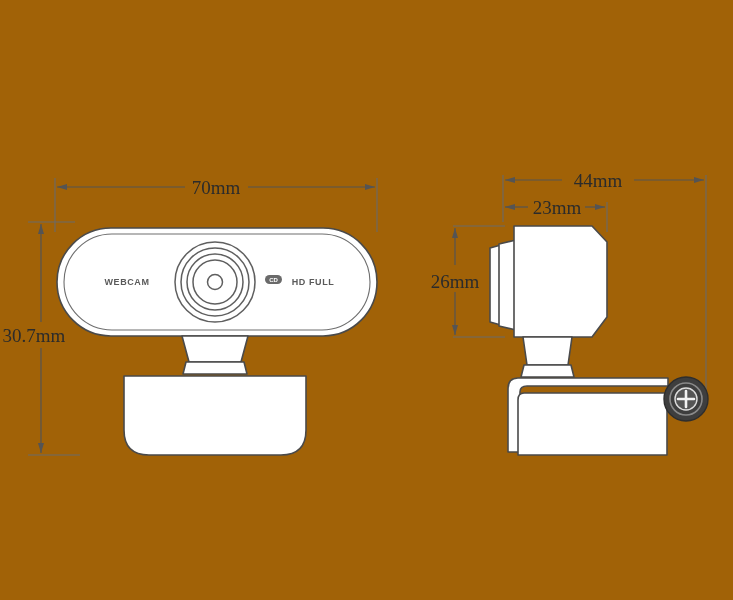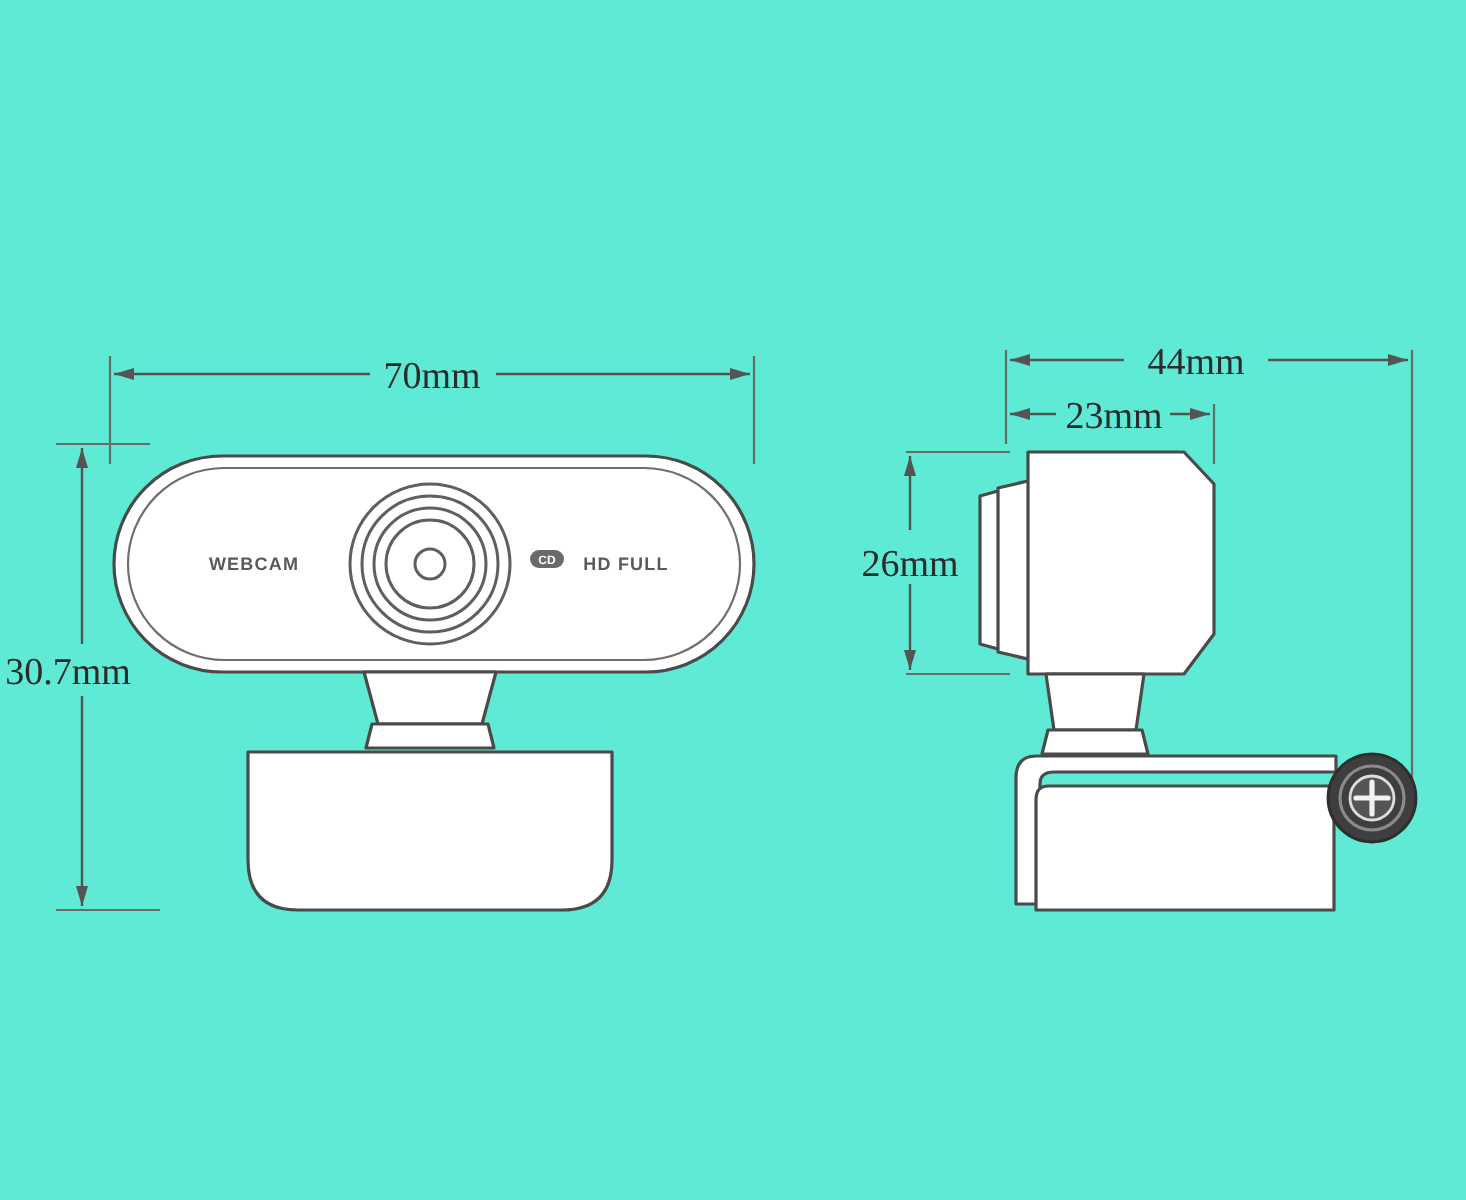--- a/index.html
+++ b/index.html
@@ -4,21 +4,21 @@
 <style>
   html, body {
     margin: 0;
     padding: 0;
     background: #ffffff;
   }
   #canvas {
     position: relative;
     width: 733px;
     height: 600px;
-    background: #5eead4;
+    background: #a16207;
     overflow: hidden;
     font-family: "Liberation Serif", serif;
   }
   #drawing {
     position: absolute;
     left: 0;
     top: 0;
     width: 733px;
     height: 600px;
   }

